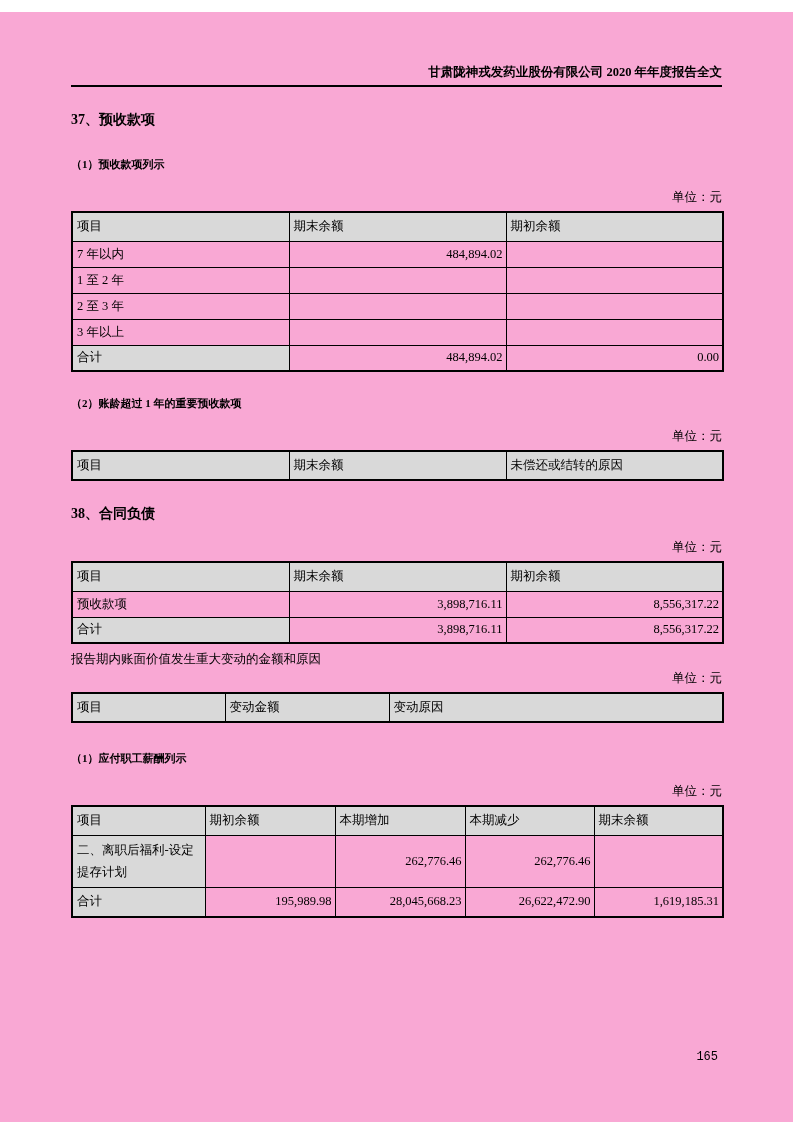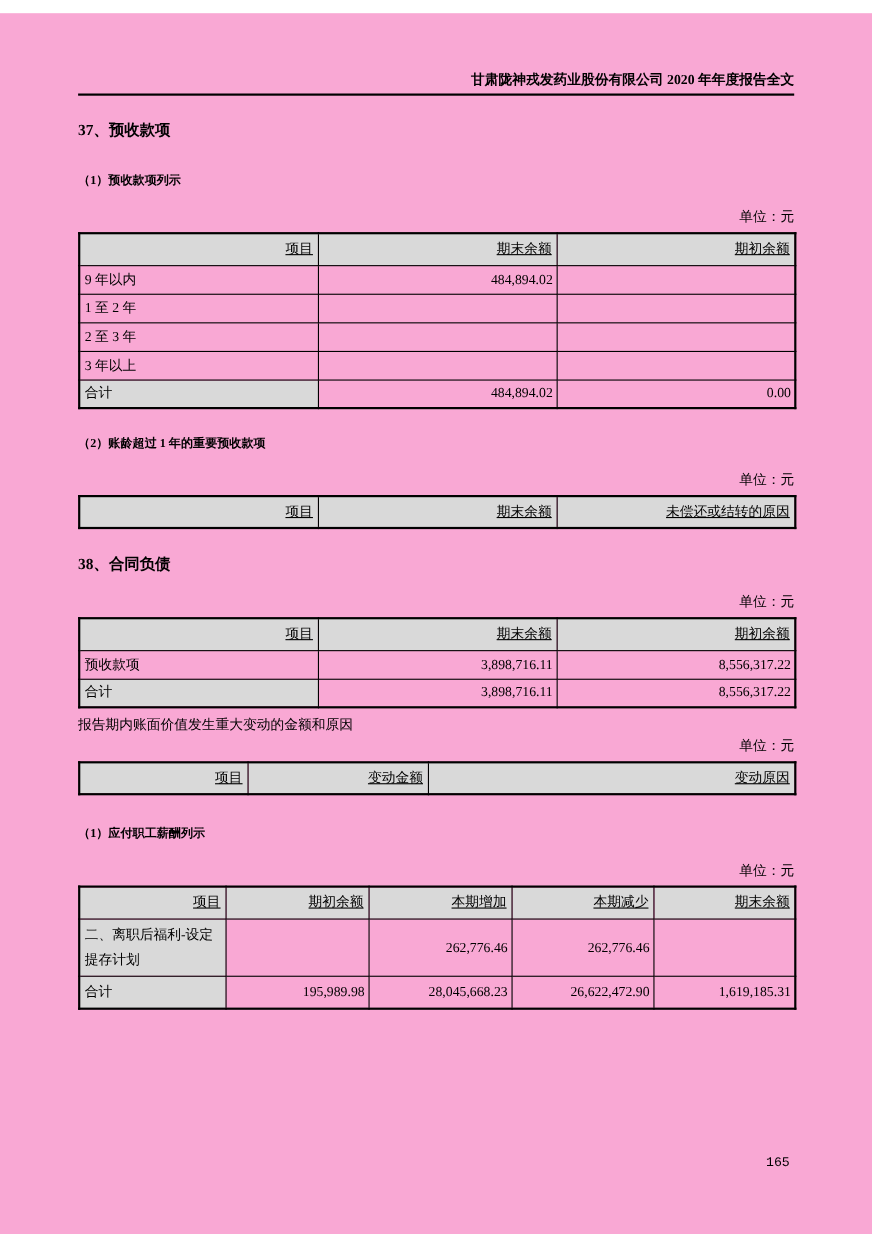--- a/index.html
+++ b/index.html
@@ -52,21 +52,21 @@
     table-layout:fixed;
     border:2px solid #000;
     font-size:12.5px;
   }
   th, td {
     border:1px solid #000;
     padding:2px 4px;
     font-weight:normal;
     overflow:hidden;
   }
-  th { text-align:right; background:#d9d9d9; height:29px;text-decoration:underline; }
+  th { text-align:left; background:#d9d9d9; height:29px; }
   td { height:26px; }
   td.lbl { text-align:left; }
   td.num { text-align:right; padding-right:3px; }
   td.shaded { background:#d9d9d9; }
   .hdr-only th { height:29px; }
   .payroll td { height:30px; }
   .payroll td.tall { height:52px; line-height:22px; }
 
   .page-number {
     position:absolute;
@@ -96,21 +96,21 @@
           <col style="width:217px">
           <col style="width:217px">
         </colgroup>
       <tbody>
           <tr>
         <th>项目</th>
         <th>期末余额</th>
         <th>期初余额</th>
       </tr>
       <tr>
-        <td class="lbl">9 年以内</td>
+        <td class="lbl">7 年以内</td>
         <td class="num">484,894.02</td>
         <td class="num"></td>
       </tr>
       <tr>
         <td class="lbl">1 至 2 年</td>
         <td class="num"></td>
         <td class="num"></td>
       </tr>
       <tr>
         <td class="lbl">2 至 3 年</td>

